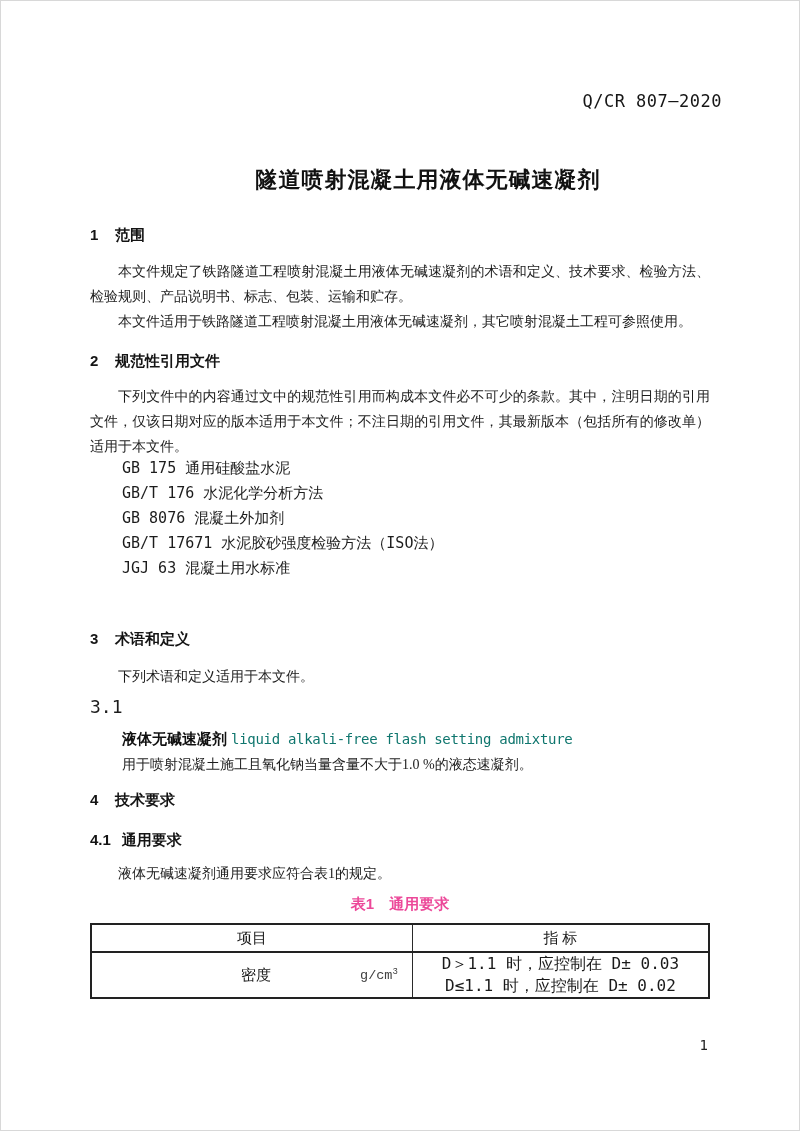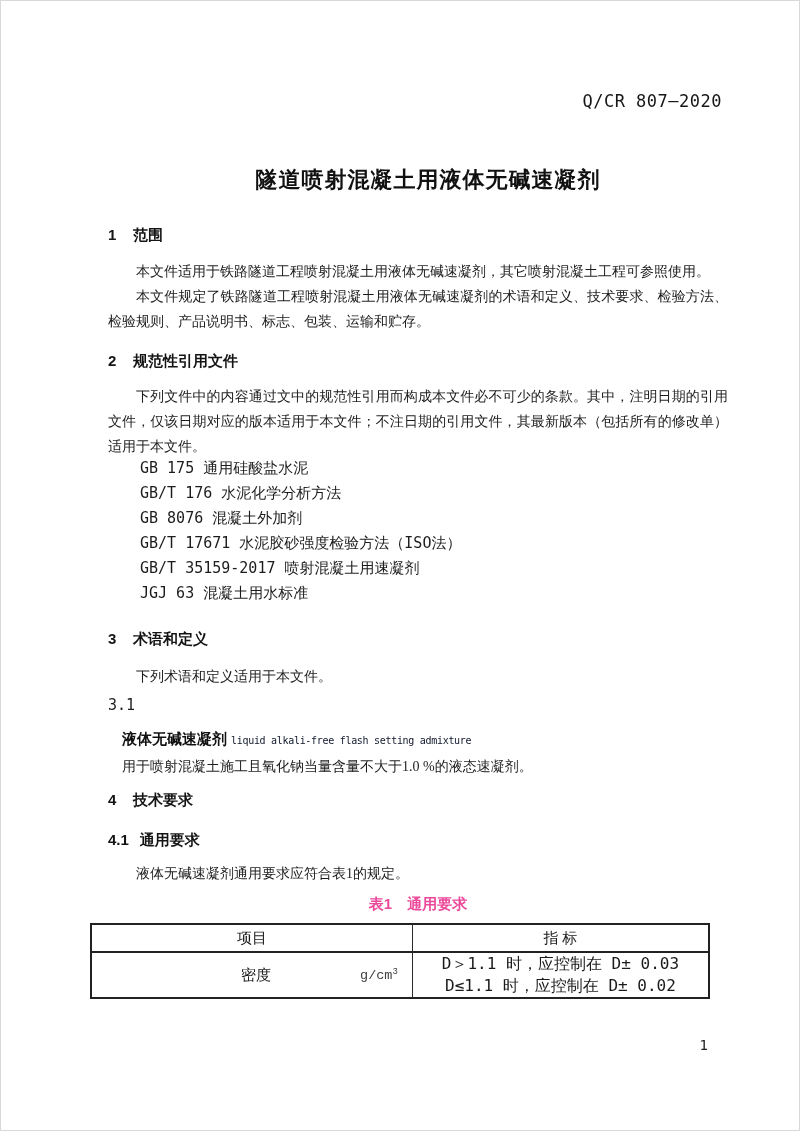--- a/index.html
+++ b/index.html
@@ -14,40 +14,40 @@
     overflow:hidden;
     padding-left:32px;
   }
   .abs { position:absolute; }
   .mono { font-family:"DejaVu Sans Mono","Liberation Mono",monospace; }
   .hei  { font-family:"Liberation Sans","DejaVu Sans",sans-serif; font-weight:bold; }
 
   .doc-number { top:91px; right:78px; font-size:17px; letter-spacing:.5px; color:#161616; }
   .doc-title  { top:165px; left:0; width:100%; text-align:center; font-size:22px; letter-spacing:1px; color:#111;margin-left:28px; }
 
-  .block { left:108px; width:620px; }
+  .block { left:90px; width:620px; }
   .heading { font-size:15px; color:#141414; }
   .heading .h-num { display:inline-block; min-width:12px; margin-right:13px; }
   .heading .h-num.wide { margin-right:11px; }
 
   .para { font-size:14px; line-height:25px; text-align:justify; color:#1c1c1c; }
   .indent { text-indent:2em; }
 
   .h-s1  { top:226px; }
   .p-s1  { top:259px; }
   .h-s2  { top:352px; }
   .p-s2  { top:384px; }
   .refs  { top:456px; padding-left:32px; font-size:15px; line-height:25px; color:#1c1c1c; }
   .refs .ref-item { white-space:nowrap; }
   .h-s3  { top:630px; }
   .p-s3  { top:664px; }
-  .s3-num{ top:696px; font-size:15px; }
+  .s3-num{ top:696px; font-size:18px; }
   .term-block { top:726px; left:122px; width:560px; line-height:26px; }
   .term-zh { font-size:15px; color:#111; }
-  .term-en { font-size:10px; letter-spacing:-.3px; color:#0f172a; }
+  .term-en { font-size:14px; letter-spacing:-.3px; color:#0f766e; }
   .term-def { font-size:14px; color:#1c1c1c; }
   .h-s4  { top:791px; }
   .h-s41 { top:831px; }
   .p-s41 { top:861px; }
 
   .tbl-caption { top:895px; text-align:center; font-size:15px; color:#ec4899; }
 
   table.t1 { top:923px; left:90px; position:absolute; width:620px;
              border-collapse:collapse; table-layout:fixed; }
   table.t1 { border:2.5px solid #222; }
@@ -71,36 +71,35 @@
 <div class="page">
 
   <div class="abs doc-number mono">Q/CR 807—2020</div>
 
   <div class="abs doc-title hei">隧道喷射混凝土用液体无碱速凝剂</div>
 
   <div class="abs block heading hei h-s1">
     <span class="h-num">1</span><span>范围</span>
   </div>
   <div class="abs block p-s1">
+    <p class="para indent">本文件规定了铁路隧道工程喷射混凝土用液体无碱速凝剂的术语和定义、技术要求、检验方法、检验规则、产品说明书、标志、包装、运输和贮存。</p>
     <p class="para indent">本文件适用于铁路隧道工程喷射混凝土用液体无碱速凝剂，其它喷射混凝土工程可参照使用。</p>
-    <p class="para indent">本文件规定了铁路隧道工程喷射混凝土用液体无碱速凝剂的术语和定义、技术要求、检验方法、检验规则、产品说明书、标志、包装、运输和贮存。</p>
   </div>
 
   <div class="abs block heading hei h-s2">
     <span class="h-num">2</span><span>规范性引用文件</span>
   </div>
   <div class="abs block p-s2">
     <p class="para indent">下列文件中的内容通过文中的规范性引用而构成本文件必不可少的条款。其中，注明日期的引用文件，仅该日期对应的版本适用于本文件；不注日期的引用文件，其最新版本（包括所有的修改单）适用于本文件。</p>
   </div>
   <div class="abs block refs mono">
     <div class="ref-item">GB 175 通用硅酸盐水泥</div>
     <div class="ref-item">GB/T 176 水泥化学分析方法</div>
     <div class="ref-item">GB 8076 混凝土外加剂</div>
     <div class="ref-item">GB/T 17671 水泥胶砂强度检验方法（ISO法）</div>
-    <div class="ref-item">GB/T 35159-2017 喷射混凝土用速凝剂</div>
     <div class="ref-item">JGJ 63 混凝土用水标准</div>
   </div>
 
   <div class="abs block heading hei h-s3">
     <span class="h-num">3</span><span>术语和定义</span>
   </div>
   <div class="abs block p-s3">
     <p class="para indent">下列术语和定义适用于本文件。</p>
   </div>
   <div class="abs block s3-num mono">3.1</div>

